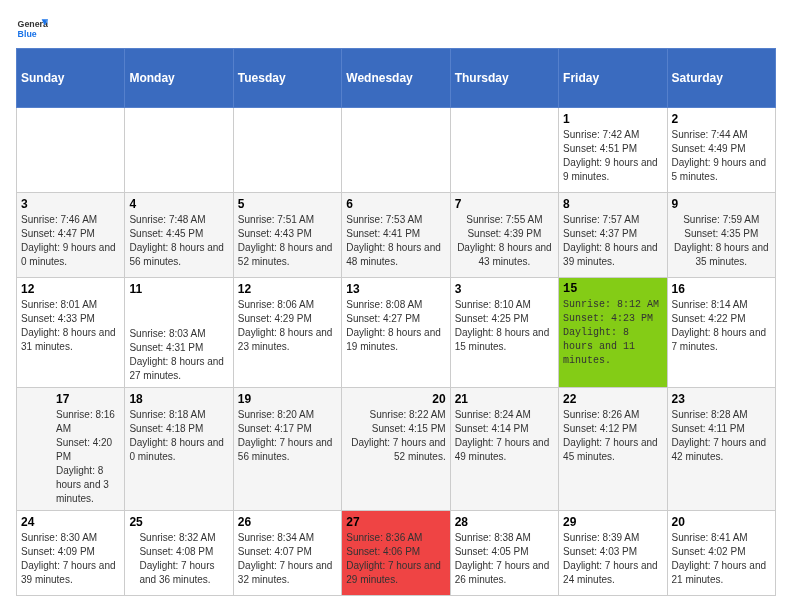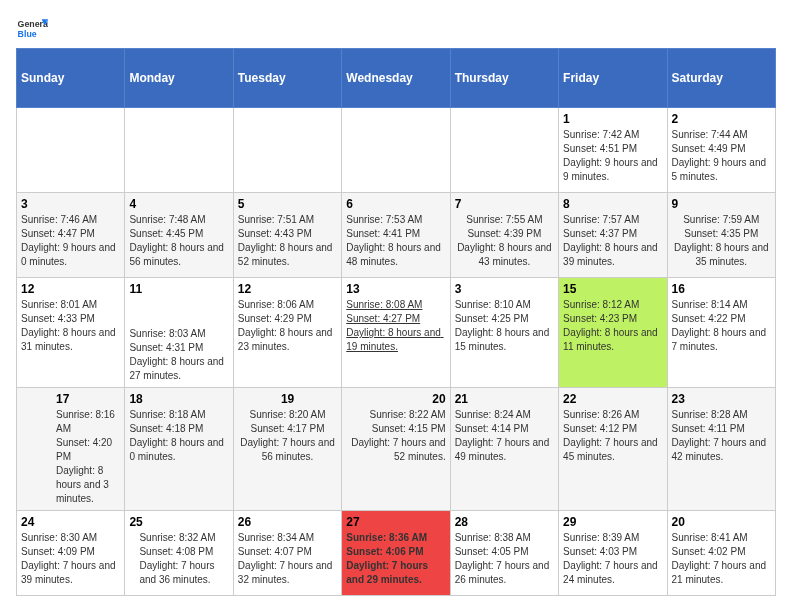--- a/index.html
+++ b/index.html
@@ -190,31 +190,31 @@
 Daylight: 8 hours and 27 minutes.</div>
         </td>
         <td style="background-color: rgb(255, 255, 255);">
           <span class="day-number">12</span>
           <div class="day-info" style="white-space: pre-wrap;">Sunrise: 8:06 AM
 Sunset: 4:29 PM
 Daylight: 8 hours and 23 minutes.</div>
         </td>
         <td style="background-color: rgb(255, 255, 255);">
           <span class="day-number">13</span>
-          <div class="day-info" style="white-space: pre-wrap; text-decoration: underline;">Sunrise: 8:08 AM
+          <div class="day-info" style="white-space: pre-wrap;">Sunrise: 8:08 AM
 Sunset: 4:27 PM
 Daylight: 8 hours and 19 minutes.</div>
         </td>
         <td style="background-color: rgb(255, 255, 255);">
           <span class="day-number">3</span>
           <div class="day-info" style="white-space: pre-wrap;">Sunrise: 8:10 AM
 Sunset: 4:25 PM
 Daylight: 8 hours and 15 minutes.</div>
         </td>
-        <td style="background-color: #bef264;">
+        <td style="background-color: #84cc16; font-family: Liberation Mono, monospace;">
           <span class="day-number">15</span>
           <div class="day-info" style="white-space: pre-wrap;">Sunrise: 8:12 AM
 Sunset: 4:23 PM
 Daylight: 8 hours and 11 minutes.</div>
         </td>
         <td style="background-color: rgb(255, 255, 255);">
           <span class="day-number">16</span>
           <div class="day-info" style="white-space: pre-wrap;">Sunrise: 8:14 AM
 Sunset: 4:22 PM
 Daylight: 8 hours and 7 minutes.</div>
@@ -226,21 +226,21 @@
           <div class="day-info" style="white-space: pre-wrap;">Sunrise: 8:16 AM
 Sunset: 4:20 PM
 Daylight: 8 hours and 3 minutes.</div>
         </td>
         <td style="background-color: rgb(245, 245, 245);">
           <span class="day-number">18</span>
           <div class="day-info" style="white-space: pre-wrap;">Sunrise: 8:18 AM
 Sunset: 4:18 PM
 Daylight: 8 hours and 0 minutes.</div>
         </td>
-        <td style="background-color: rgb(245, 245, 245); text-align: center;">
+        <td style="background-color: rgb(245, 245, 245);">
           <span class="day-number">19</span>
           <div class="day-info" style="white-space: pre-wrap;">Sunrise: 8:20 AM
 Sunset: 4:17 PM
 Daylight: 7 hours and 56 minutes.</div>
         </td>
         <td style="background-color: rgb(245, 245, 245); text-align: right;">
           <span class="day-number">20</span>
           <div class="day-info" style="white-space: pre-wrap;">Sunrise: 8:22 AM
 Sunset: 4:15 PM
 Daylight: 7 hours and 52 minutes.</div>
@@ -278,21 +278,21 @@
 Daylight: 7 hours and 36 minutes.</div>
         </td>
         <td style="background-color: rgb(255, 255, 255);">
           <span class="day-number">26</span>
           <div class="day-info" style="white-space: pre-wrap;">Sunrise: 8:34 AM
 Sunset: 4:07 PM
 Daylight: 7 hours and 32 minutes.</div>
         </td>
         <td style="background-color: #ef4444;">
           <span class="day-number">27</span>
-          <div class="day-info" style="white-space: pre-wrap; font-weight: bold;">Sunrise: 8:36 AM
+          <div class="day-info" style="white-space: pre-wrap;">Sunrise: 8:36 AM
 Sunset: 4:06 PM
 Daylight: 7 hours and 29 minutes.</div>
         </td>
         <td style="background-color: rgb(255, 255, 255);">
           <span class="day-number">28</span>
           <div class="day-info" style="white-space: pre-wrap;">Sunrise: 8:38 AM
 Sunset: 4:05 PM
 Daylight: 7 hours and 26 minutes.</div>
         </td>
         <td style="background-color: rgb(255, 255, 255);">

